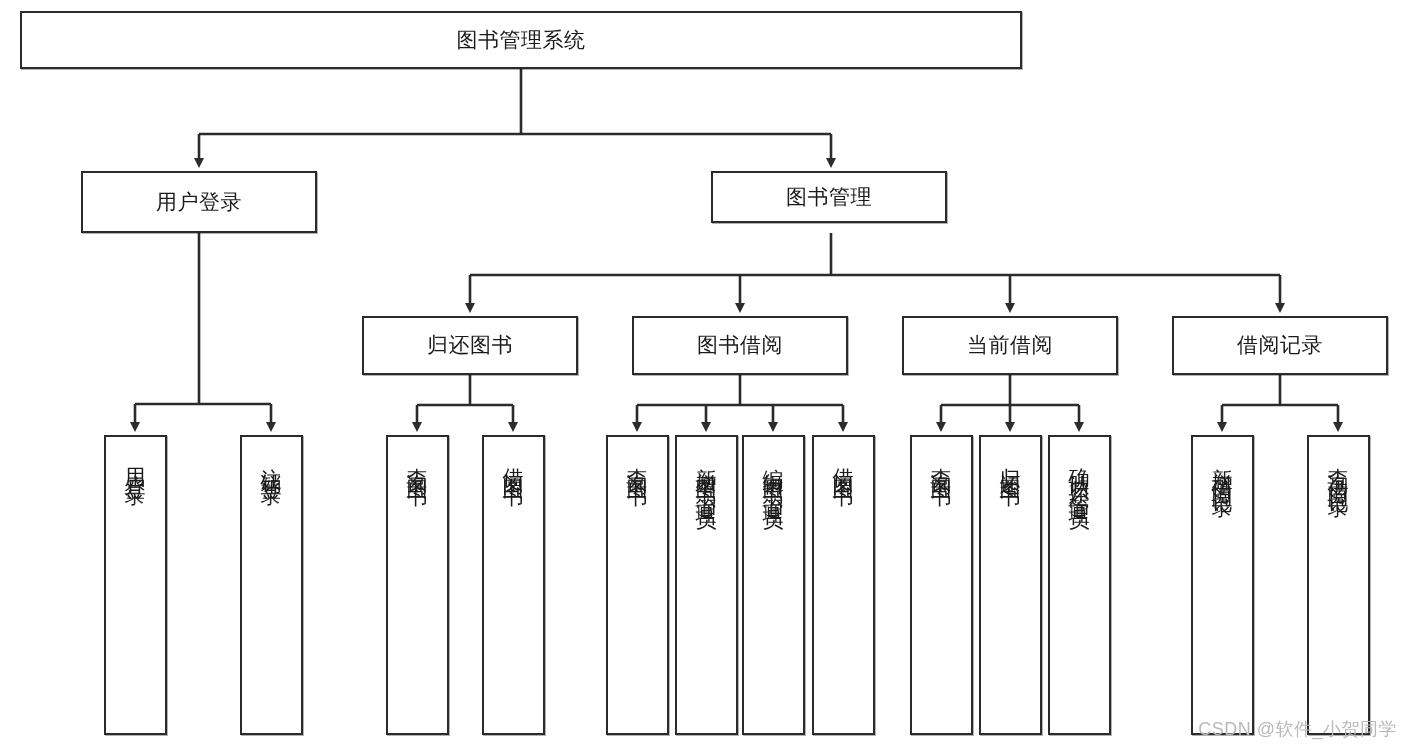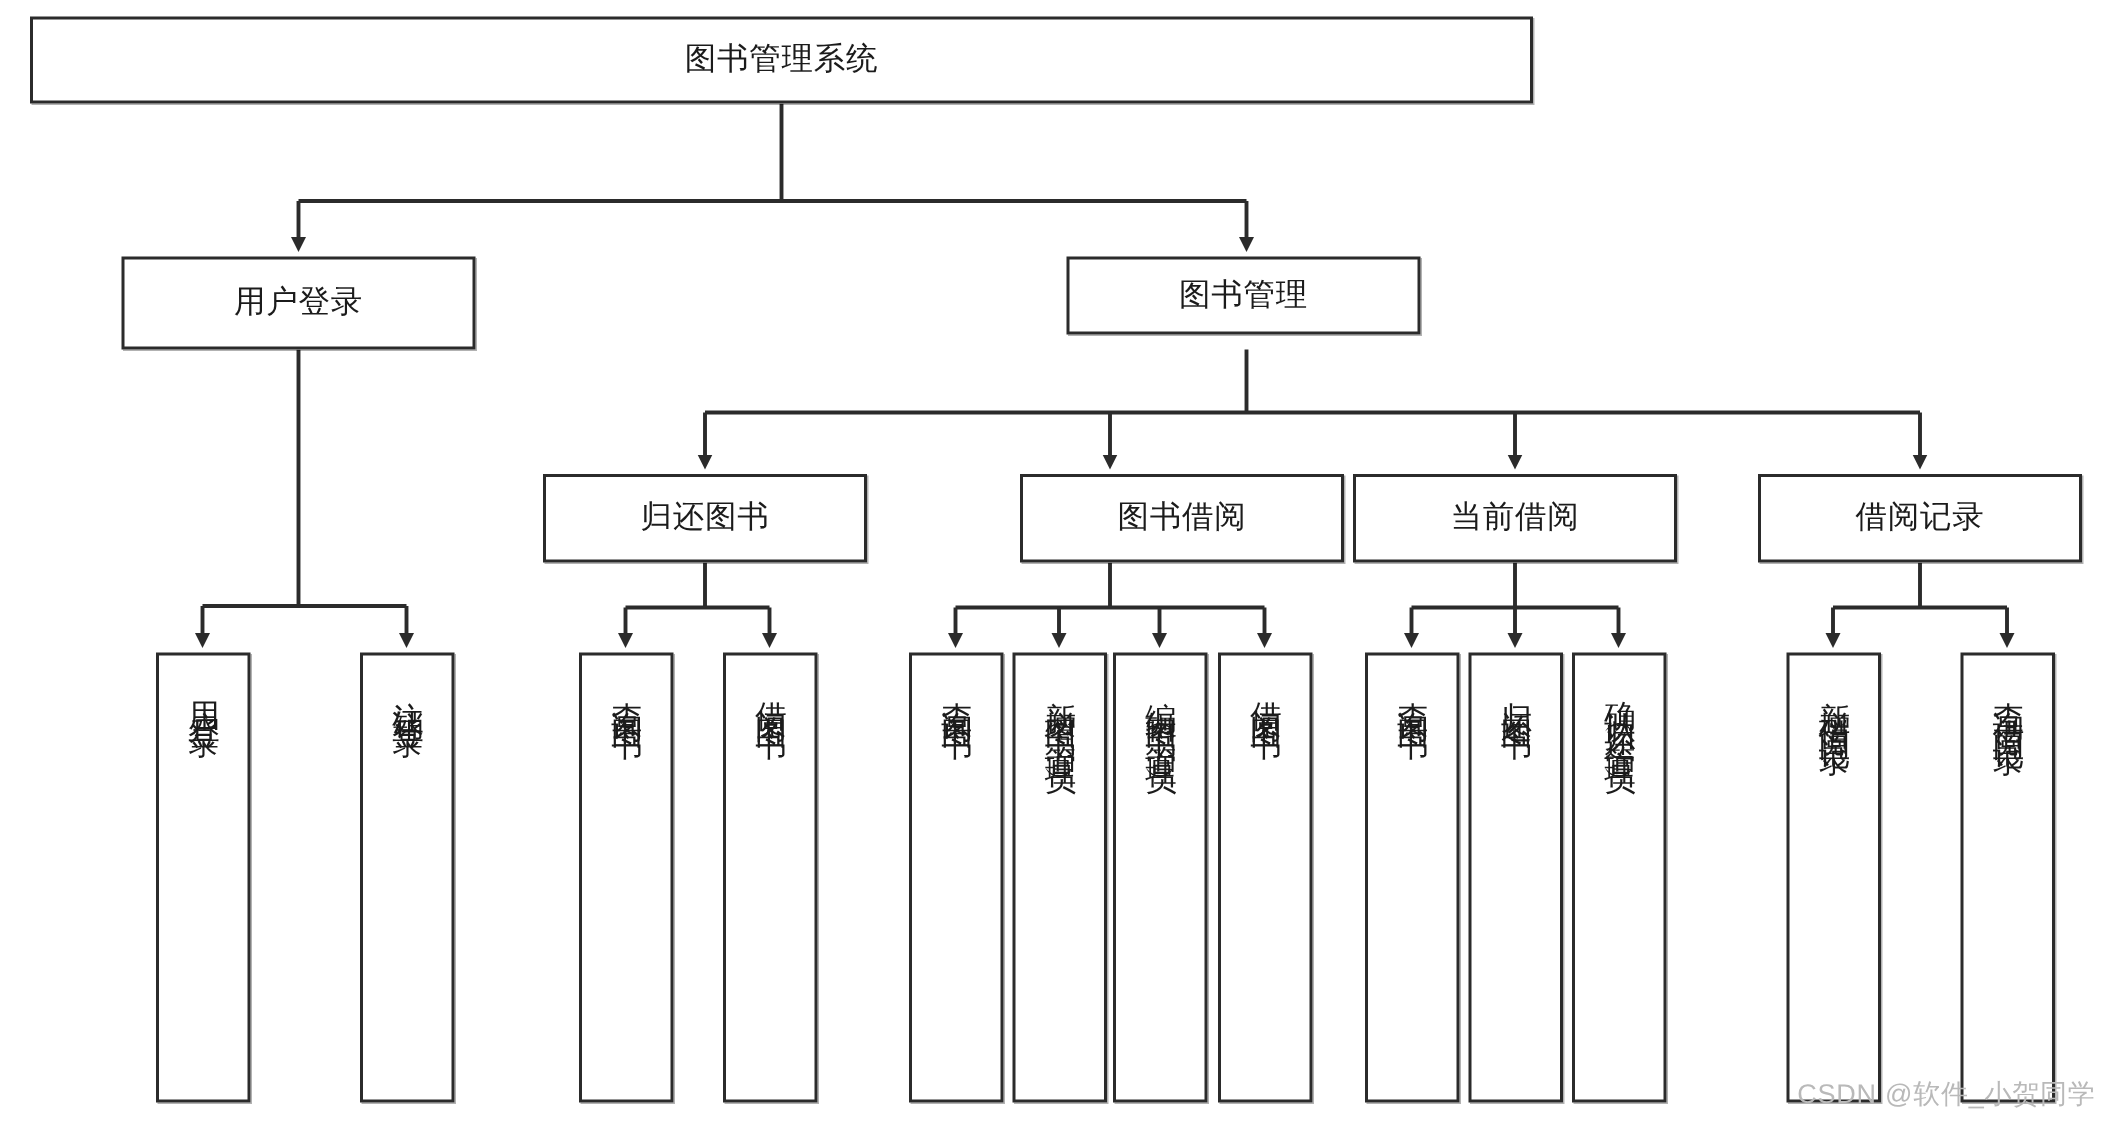--- a/index.html
+++ b/index.html
@@ -130,21 +130,21 @@
   <div class="node h" style="left:81px; top:171px; width:236px; height:62px;">
     <span class="lbl">用户登录</span>
   </div>
   <div class="node h" style="left:711px; top:171px; width:236px; height:52px;">
     <span class="lbl">图书管理</span>
   </div>
 
   <div class="node h" style="left:362px; top:316px; width:216px; height:59px;">
     <span class="lbl">归还图书</span>
   </div>
-  <div class="node h" style="left:632px; top:316px; width:216px; height:59px;margin-left:48px;">
+  <div class="node h" style="left:632px; top:316px; width:216px; height:59px;">
     <span class="lbl">图书借阅</span>
   </div>
   <div class="node h" style="left:902px; top:316px; width:216px; height:59px;">
     <span class="lbl">当前借阅</span>
   </div>
   <div class="node h" style="left:1172px; top:316px; width:216px; height:59px;">
     <span class="lbl">借阅记录</span>
   </div>
 
   <div class="node v" style="left:104px; top:435px; width:63px; height:300px;">

